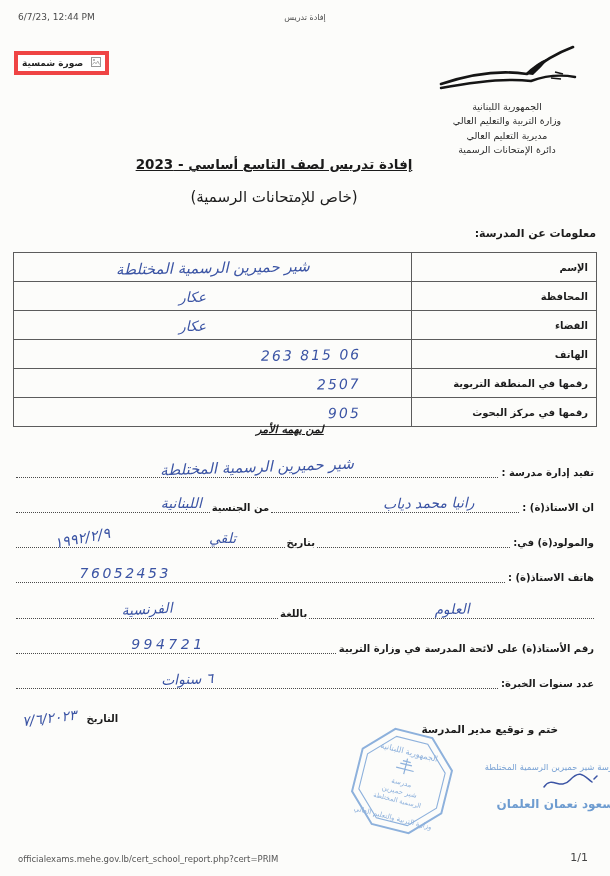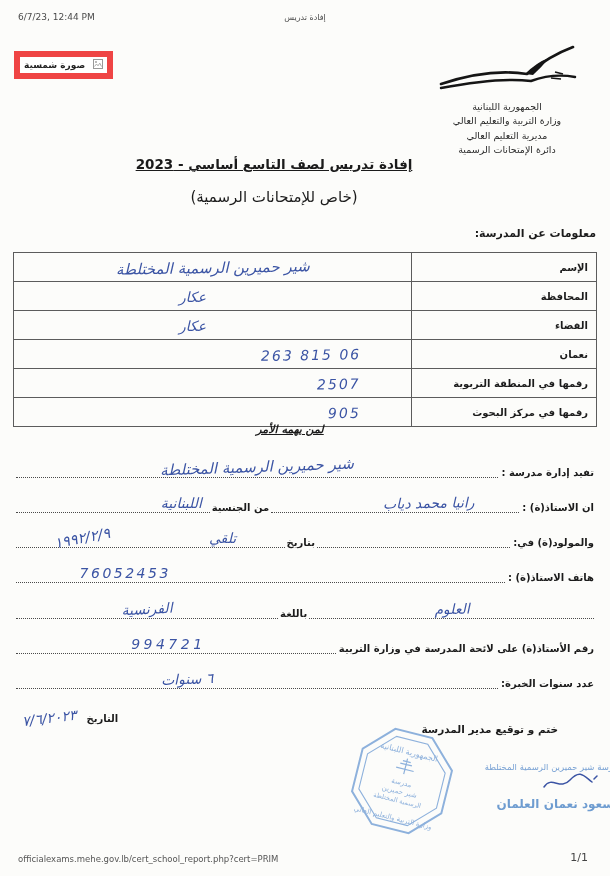--- a/index.html
+++ b/index.html
@@ -7,21 +7,21 @@
     position:relative;width:610px;height:876px;margin:0 auto;
     background:#fcfcfa;overflow:hidden;color:#1b1b1b;
     font-family:"DejaVu Sans", sans-serif;
   }
   
   .print-datetime{position:absolute;top:12px;left:18px;font-size:9px;color:#4a4a4a;}
   .print-doctitle{position:absolute;top:13px;left:0;width:100%;text-align:center;font-size:8px;color:#4a4a4a;direction:rtl;}
   .footer-url{position:absolute;bottom:12px;left:18px;font-size:8.5px;color:#555;}
   .footer-page{position:absolute;bottom:12px;right:22px;font-size:11px;color:#444;}
   
-  .photo-box{position:absolute;top:51px;left:14px;border:6px solid #ef4444;
+  .photo-box{position:absolute;top:51px;left:14px;border:4px solid #ef4444;
     padding:2px 4px;display:flex;align-items:center;gap:8px;direction:rtl;
     font-size:9px;font-weight:bold;color:#222;background:#fff;}
   
   .ministry{position:absolute;top:44px;right:8px;width:190px;text-align:center;}
   .ministry .lines{font-size:9.5px;line-height:1.5;color:#2b2b2b;direction:rtl;margin-top:2px;}
   
   .doc-title{position:absolute;top:156px;left:0;width:548px;text-align:center;direction:rtl;
     font-size:13.5px;font-weight:bold;text-decoration:underline;}
   .doc-subtitle{position:absolute;top:188px;left:0;width:548px;text-align:center;direction:rtl;font-size:15px;}
   .info-heading{position:absolute;top:227px;right:14px;direction:rtl;font-size:11px;font-weight:bold;}
@@ -117,21 +117,21 @@
     </tr>
     <tr class="r2">
       <td class="lbl">المحافظة</td>
       <td class="val"><span class="hw">عكار</span></td>
     </tr>
     <tr class="r3">
       <td class="lbl">القضاء</td>
       <td class="val"><span class="hw">عكار</span></td>
     </tr>
     <tr class="r4">
-      <td class="lbl">نعمان</td>
+      <td class="lbl">الهاتف</td>
       <td class="val"><span class="hw">06 815 263</span></td>
     </tr>
     <tr class="r5">
       <td class="lbl">رقمها في المنطقة التربوية</td>
       <td class="val"><span class="hw">2507</span></td>
     </tr>
     <tr class="r6">
       <td class="lbl">رقمها في مركز البحوث</td>
       <td class="val"><span class="hw">905</span></td>
     </tr>

